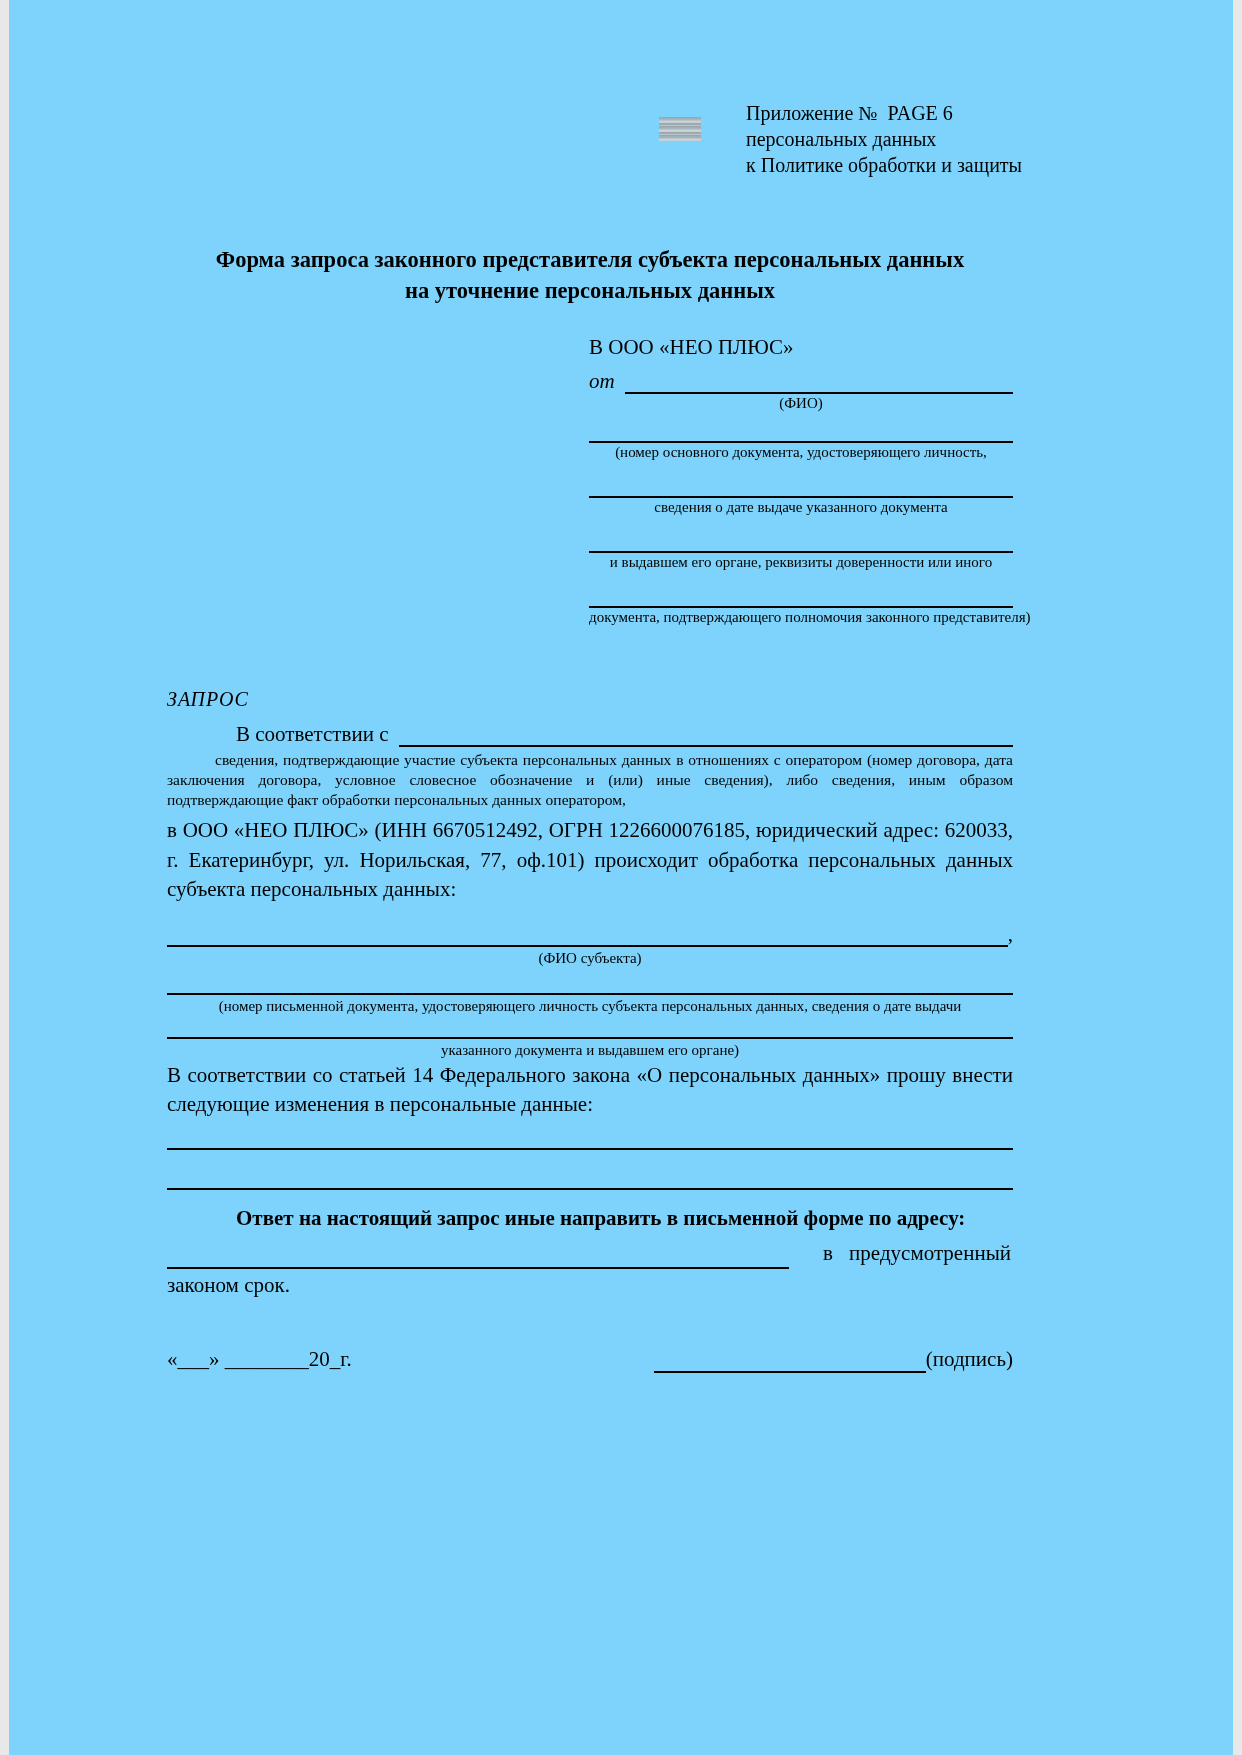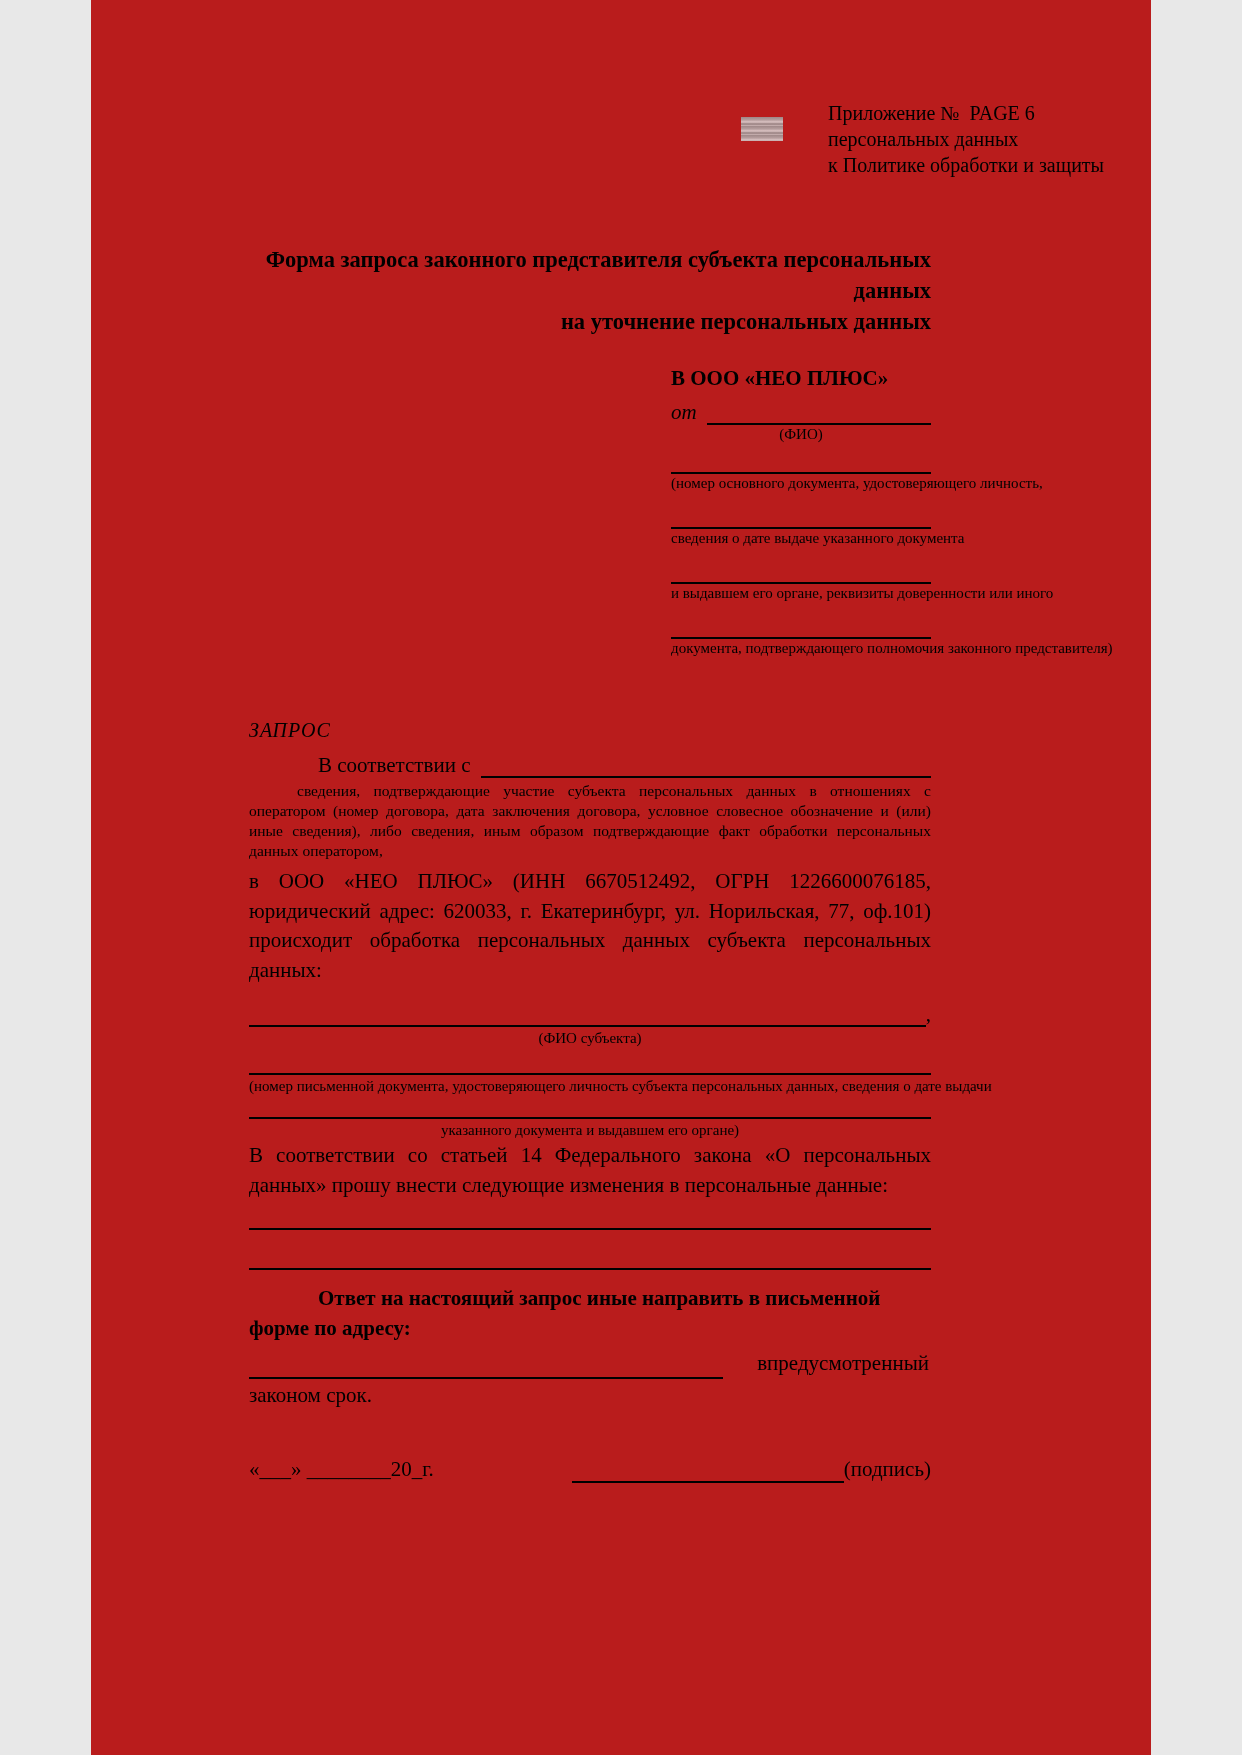--- a/index.html
+++ b/index.html
@@ -1,48 +1,48 @@
 <!DOCTYPE html>
 <html><head>
 <meta charset="utf-8">
 <style>
   * { margin:0; padding:0; box-sizing:border-box; }
   html,body { background:#e8e8e8; }
   .page {
     position:relative;
-    width:1060px; height:1755px;
-    background:#b91c1c;
+    width:1224px; height:1755px;
+    background:#7dd3fc;
     font-family:"Liberation Serif","DejaVu Serif",serif;
     color:#000;
     overflow:hidden;
     margin:0 auto;
   }
   .smudge {
     position:absolute; left:650px; top:117px; width:42px; height:24px;
     background:repeating-linear-gradient(
       to bottom,
       #9a9a9a 0px, #b5b5b5 3px, #e2e2e2 5px, #8f8f8f 7px, #d6d6d6 9px);
     opacity:.85;
   }
   .hdr {
     margin:100px 0 0 737px;
     font-size:20px; line-height:26px;
   }
   .hdr div { white-space:pre; }
   .title {
     margin:66px 220px 0 158px;
-    text-align:right;
+    text-align:center;
     font-weight:bold;
     font-size:22.5px; line-height:31px;
   }
   .addr {
     margin:28px 220px 0 580px;
     font-size:21px; line-height:26px;
   }
-  .addr .to-line { margin-bottom:8px;font-weight:bold; }
+  .addr .to-line { margin-bottom:8px; }
   .from-row { display:flex; align-items:flex-end; }
   .from-row .lbl { margin-right:10px;font-style:italic; }
   .blank { border-bottom:2px solid #000; }
   .grow { flex:1; }
   .caption {
     font-size:15px; line-height:18px;
     text-align:center; white-space:nowrap;
   }
   .addr .blank-line { height:26px; border-bottom:2px solid #000; }
   .addr .gap-s { height:5px; }

